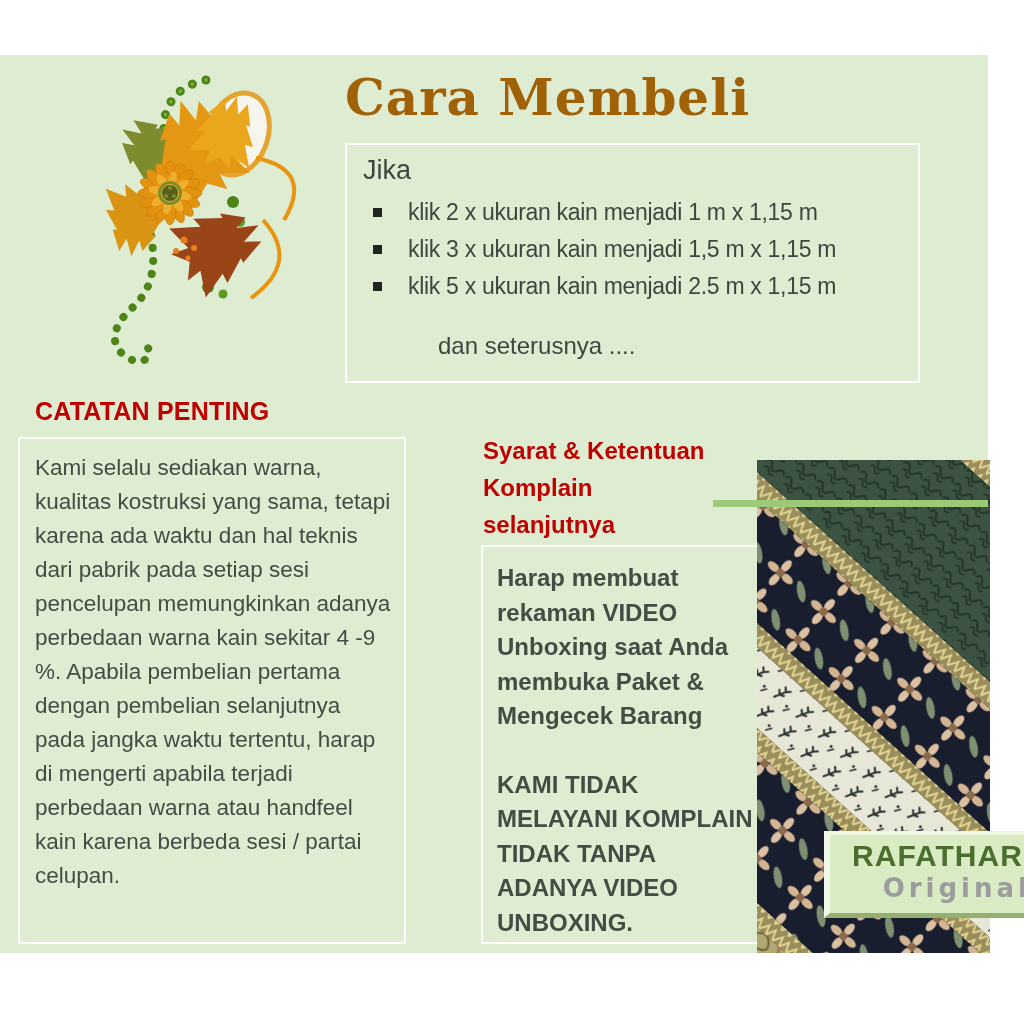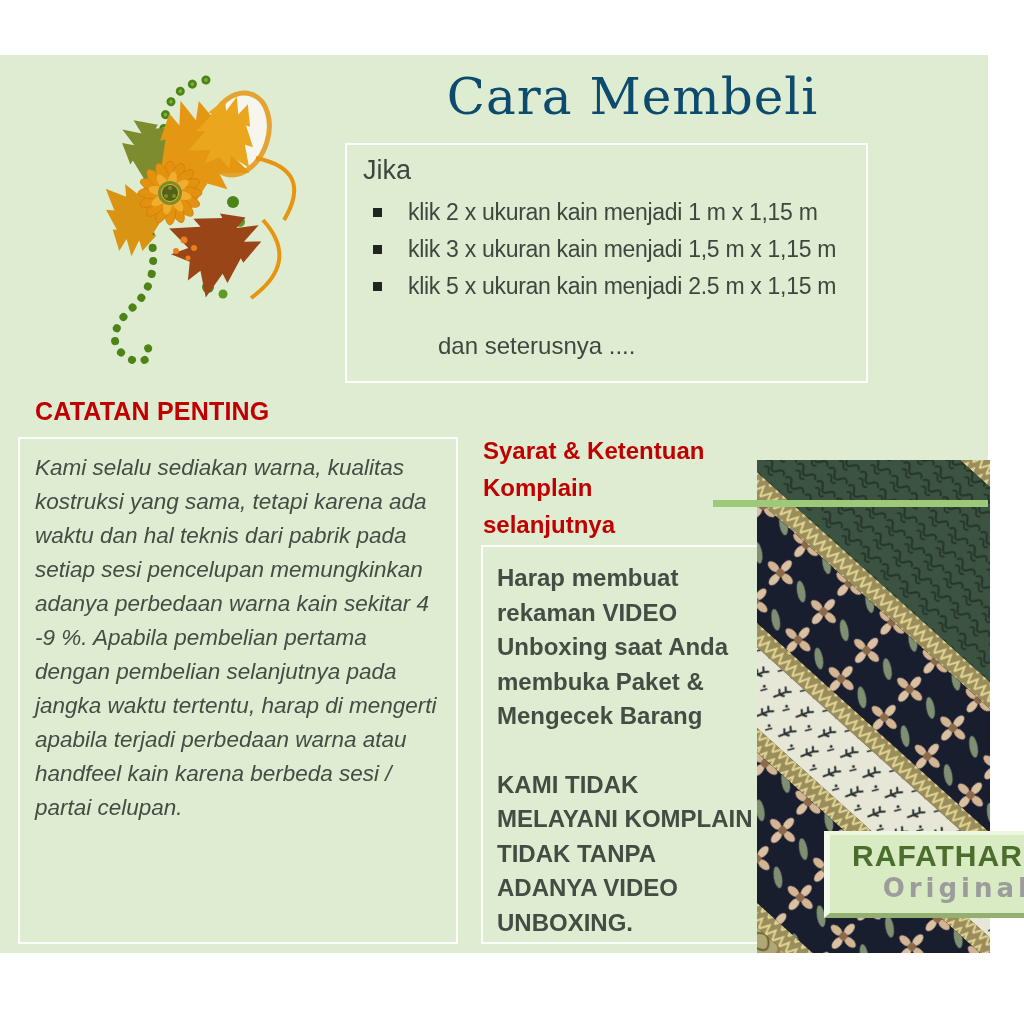--- a/index.html
+++ b/index.html
@@ -6,43 +6,43 @@
   body{
     width:1024px;height:1024px;position:relative;background:#ffffff;
     font-family:"Liberation Sans",sans-serif;overflow:hidden;
   }
   .panel{
     position:absolute;left:0;top:55px;width:988px;height:898px;
     background:#deecd1;
   }
   .page-title{
     position:absolute;left:345px;top:68px;width:575px;
-    text-align:center;font-family:"DejaVu Serif",serif;
-    font-size:50px;letter-spacing:1px;color:#0c4a6e;font-weight:400;
+    font-family:"DejaVu Serif",serif;
+    font-size:50px;letter-spacing:1px;color:#a16207;font-weight:700;
   }
   .flower-wrap{position:absolute;left:88px;top:72px;width:225px;height:300px;}
   .howto-box{
-    position:absolute;left:345px;top:143px;width:523px;height:240px;
+    position:absolute;left:345px;top:143px;width:575px;height:240px;
     border:2px solid rgba(255,255,255,0.9);box-sizing:border-box;
     padding:10px 0 0 16px;
   }
   .jika{font-size:27px;color:#3f463f;margin-bottom:8px;}
   .klik-list{margin:0;padding:0;list-style:none;}
   .klik-item{display:flex;align-items:center;height:37px;}
   .bullet-sq{width:9px;height:9px;background:#20251f;margin:0 26px 0 10px;flex:0 0 auto;}
   .klik-text{font-size:23px;letter-spacing:-0.3px;color:#3f463f;white-space:nowrap;}
   .etc-note{margin-top:27px;margin-left:75px;font-size:24px;color:#3f463f;}
   .catatan-heading{
     position:absolute;left:35px;top:397px;
     font-size:25px;font-weight:bold;color:#c00000;letter-spacing:0.2px;
   }
   .catatan-box{
-    position:absolute;left:18px;top:437px;width:440px;height:507px;
+    position:absolute;left:18px;top:437px;width:388px;height:507px;
     border:2px solid rgba(255,255,255,0.9);box-sizing:border-box;
-    padding:12px 12px 16px 15px;overflow:hidden;font-style:italic;
+    padding:12px 12px 16px 15px;overflow:hidden;
   }
   .catatan-text{font-size:22.5px;line-height:34px;color:#444d44;}
   .syarat-heading{
     position:absolute;left:483px;top:432px;width:260px;
     font-size:24px;font-weight:bold;color:#c00000;line-height:37px;
   }
   .syarat-heading span{display:block;}
   .accent-line{
     position:absolute;left:713px;top:500px;width:275px;height:7px;
     background:#9dca79;z-index:4;

